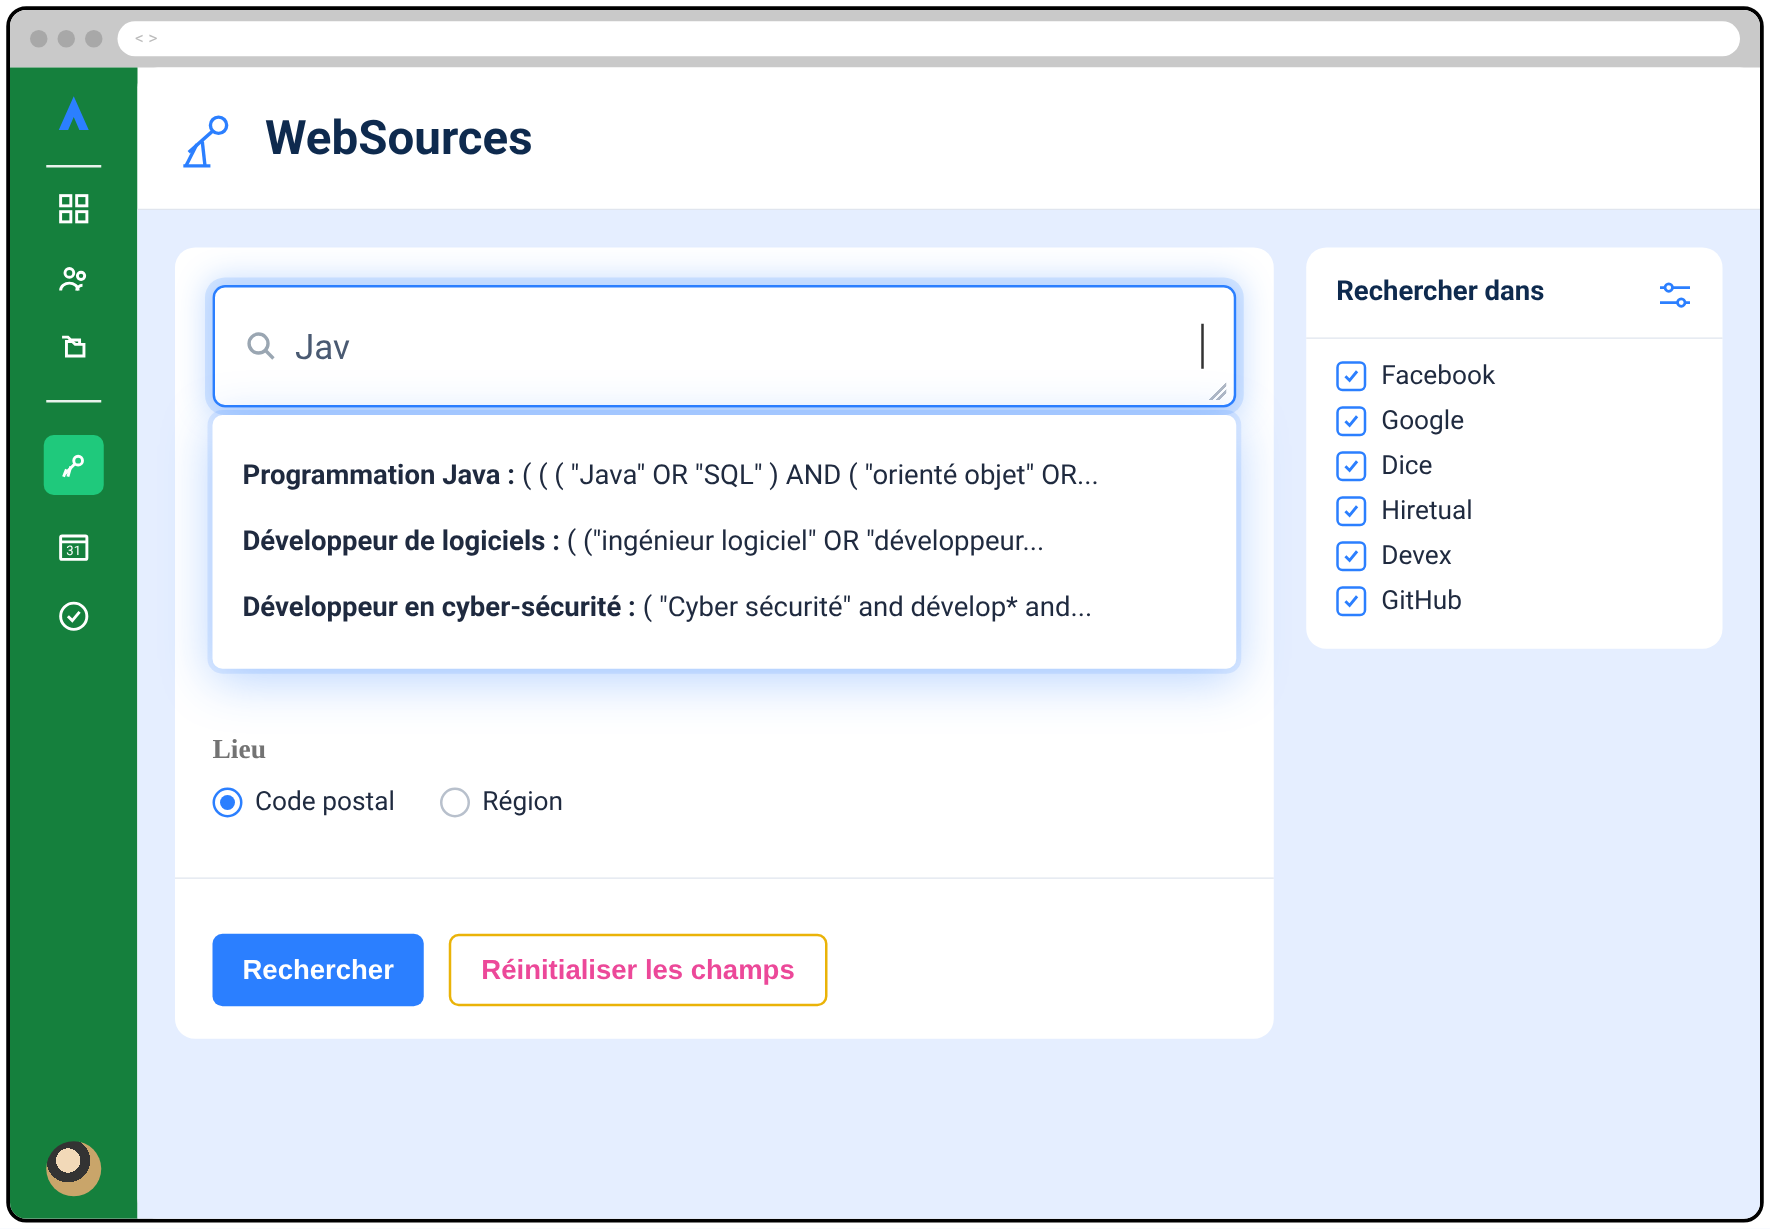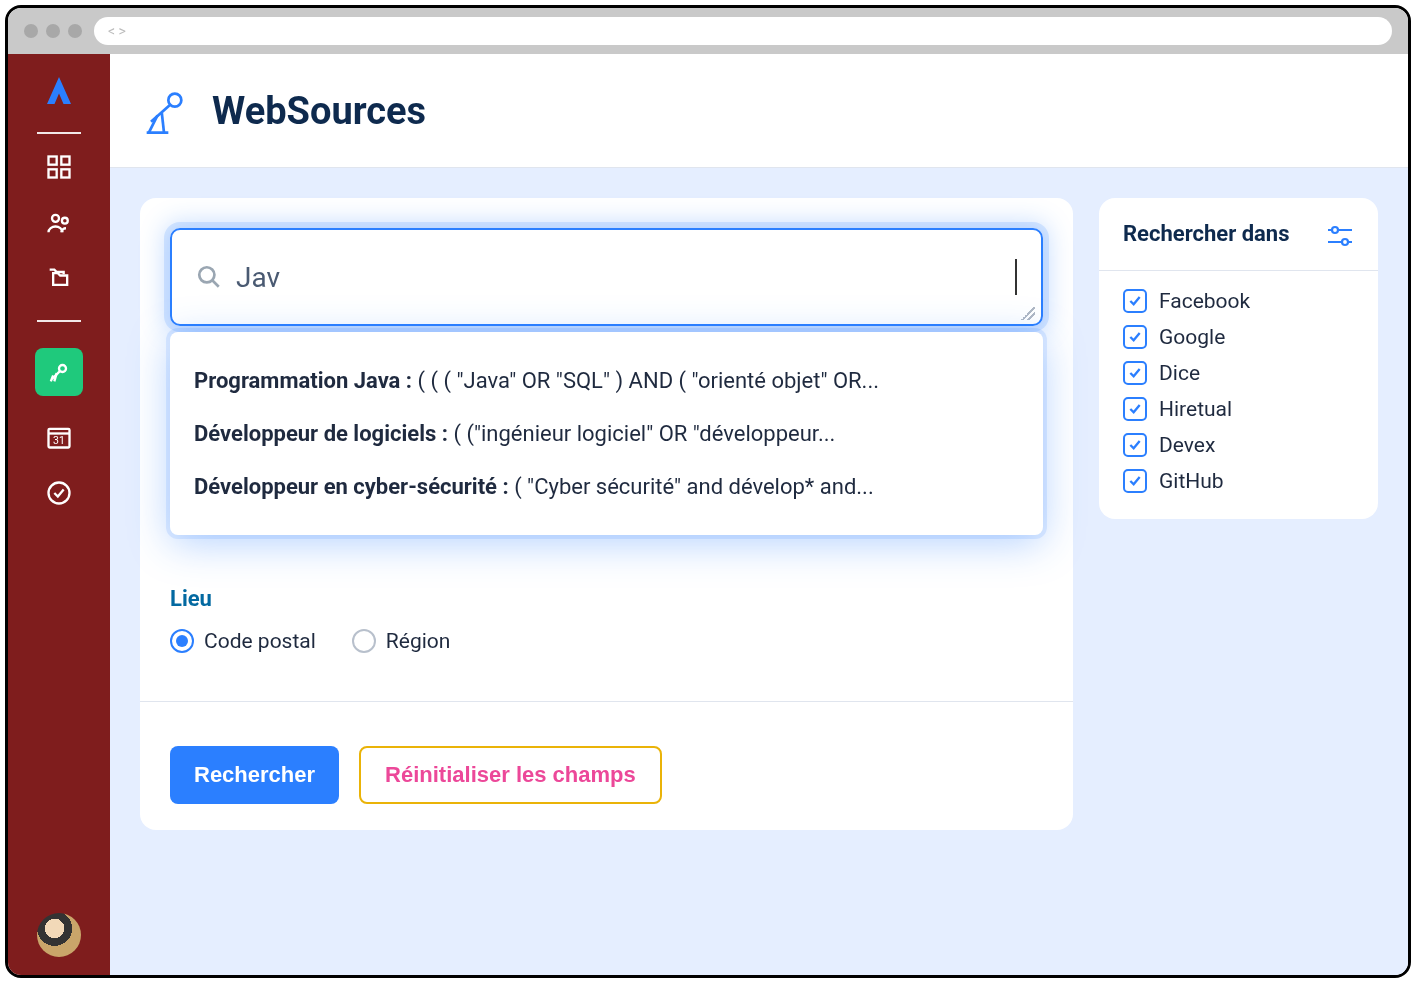--- a/index.html
+++ b/index.html
@@ -8,21 +8,21 @@
   .browser-window { width: 100%; height: 100%; border: 3px solid #000; border-radius: 16px; overflow: hidden; background: #fff; }
   
   .browser-chrome { height: 46px; background: #c9c9c9; display: flex; align-items: center; padding: 0 16px; gap: 12px; }
   .traffic-lights { display: flex; gap: 8px; }
   .traffic-light { width: 14px; height: 14px; border-radius: 50%; background: #a8a8a8; }
   .url-bar { flex: 1; height: 28px; background: #fff; border-radius: 14px; display: flex; align-items: center; padding: 0 14px; }
   .url-nav { display: flex; gap: 2px; color: #bcbcbc; font-size: 14px; }
   
   .app-body { display: flex; height: calc(100% - 46px); }
   
-  .sidebar { width: 102px; background: #7f1d1d; display: flex; flex-direction: column; align-items: center; padding-top: 18px; }
+  .sidebar { width: 102px; background: #15803d; display: flex; flex-direction: column; align-items: center; padding-top: 18px; }
   .logo { width: 40px; height: 40px; margin-bottom: 12px; color: #2b7fff; display:flex; align-items:center; justify-content:center; }
   .sidebar-sep { width: 44px; height: 2px; background: #fff; margin: 8px 0 18px; opacity: 0.9; }
   .sidebar-items { display: flex; flex-direction: column; gap: 26px; align-items: center; flex:1; }
   .sidebar-icon { width: 30px; height: 30px; color: #fff; display:flex; align-items:center; justify-content:center; }
   .sidebar-icon.active { background: #1fc97c; width: 48px; height: 48px; border-radius: 8px; }
   .sidebar-sep2 { width: 44px; height: 2px; background: #fff; opacity: 0.9; }
   .avatar { width: 44px; height: 44px; border-radius: 50%; background: radial-gradient(circle at 40% 35%, #f2d9b8 0 25%, #333 25% 45%, #c9a56a 45% 100%); margin: 10px auto 18px; }
   
   .main { flex: 1; display: flex; flex-direction: column; background: #fff; border-radius: 16px; }
   
@@ -40,41 +40,41 @@
   .search-icon { width: 26px; height: 26px; color: #9aa6b2; }
   .search-input { border: none; outline: none; font-size: 28px; color: #4a5a72; flex: 1; }
   .search-input::placeholder { color: #9aa6b2; }
   .cursor-line { width: 2px; height: 36px; background: #333; margin-left: -6px; }
   
   .dropdown { position: absolute; left: 0; right: 0; top: 104px; background: #fff; border-radius: 8px; box-shadow: 0 0 0 4px rgba(43,127,255,0.12), 0 8px 40px rgba(43,127,255,0.35); padding: 22px 4px; z-index: 10; }
   .dropdown-item { padding: 14px 20px; font-size: 22px; color: #1f2a3f; cursor: pointer; white-space: nowrap; overflow: hidden; text-overflow: ellipsis; }
   .dropdown-item b { font-weight: 700; }
   
   .location-section { margin-top: 260px; }
-  .section-label { font-size: 22px; font-weight: 700; color: #0369a1; margin-bottom: 18px; }
+  .section-label { font-size: 22px; font-weight: 700; color: #737373; margin-bottom: 18px; font-family: Liberation Serif, serif; }
   
   .radio-group { display: flex; gap: 36px; margin-bottom: 14px; }
   .radio-item { display: flex; align-items: center; gap: 10px; cursor: pointer; }
   .radio { width: 24px; height: 24px; border: 2px solid #2b7fff; border-radius: 50%; display: flex; align-items: center; justify-content: center; }
   .radio.inactive { border-color: #b8c0cc; }
   .radio-dot { width: 12px; height: 12px; background: #2b7fff; border-radius: 50%; }
   .radio-label { font-size: 21px; color: #1f2a3f; }
   
   .location-inputs { display: flex; gap: 22px; }
   .select-box { flex: 1; height: 64px; border: 1px solid #c4ccd8; border-radius: 8px; display: flex; align-items: center; padding: 0 20px; justify-content: space-between; cursor: pointer; }
   .select-box.narrow { flex: 0 0 200px; }
   .select-text { font-size: 21px; color: #1f2a3f; }
   .chevron-down { width: 22px; height: 22px; color: #2b7fff; }
   .pin-icon { width: 24px; height: 30px; color: #2b7fff; }
   
   .panel-footer { border-top: 1px solid #e0e5ee; margin: 48px -30px 0; padding: 44px 30px 0; display: flex; gap: 20px; }
   .btn-primary { background: #2b7fff; color: #fff; border: none; border-radius: 8px; padding: 16px 24px; font-size: 22px; font-weight: 700; cursor: pointer; }
   .btn-outline { background: #fff; color: #ec4899; border: 2px solid #eab308; border-radius: 8px; padding: 14px 24px; font-size: 22px; font-weight: 700; cursor: pointer; }
   
-  .filter-panel { width: 279px; background: #fff; border-radius: 16px; padding: 22px 24px 26px; }
+  .filter-panel { width: 333px; background: #fff; border-radius: 16px; padding: 22px 24px 26px; }
   .filter-header { display: flex; justify-content: space-between; align-items: flex-start; margin-bottom: 6px; }
   .filter-title { font-size: 22px; font-weight: 700; color: #0e2a4e; line-height: 1.25; }
   .settings-icon { width: 28px; height: 24px; color: #2b7fff; flex-shrink:0; margin-top:4px; }
   .filter-sep { height: 1px; background: #e0e5ee; margin: 22px -24px 18px; }
   .checkbox-list { display: flex; flex-direction: column; gap: 12px; }
   .checkbox-item { display: flex; align-items: flex-end; gap: 12px; cursor: pointer; }
   .checkbox { width: 24px; height: 24px; border: 2px solid #2b7fff; border-radius: 5px; display: flex; align-items: center; justify-content: center; color: #2b7fff; }
   .checkbox-label { font-size: 21px; color: #1f2a3f; }
 </style>
 </head>

